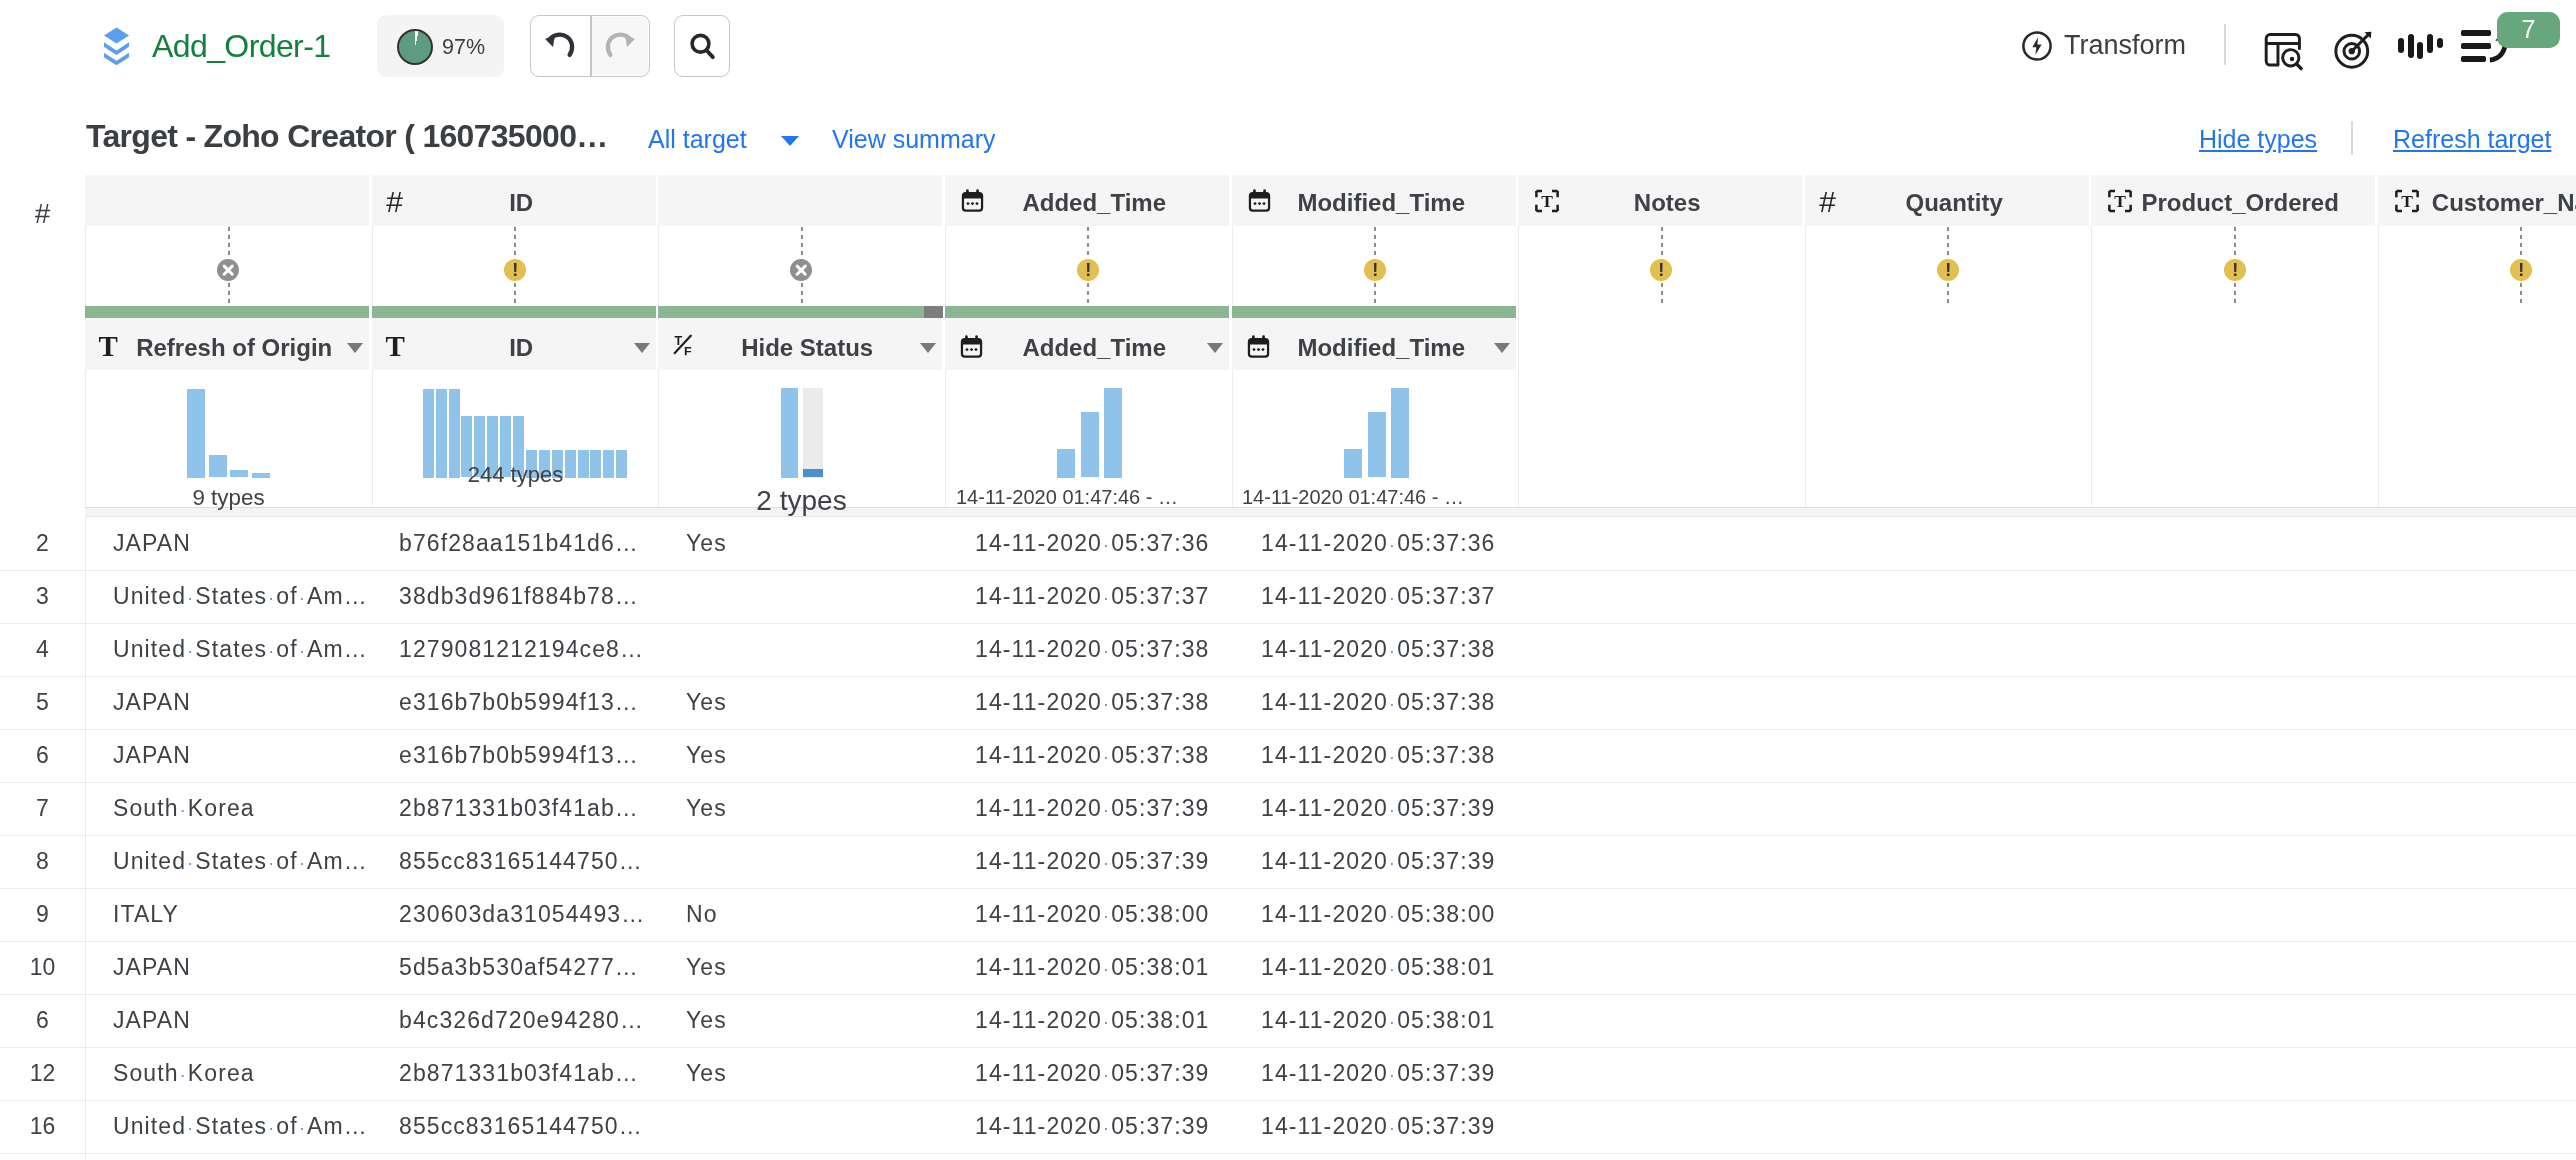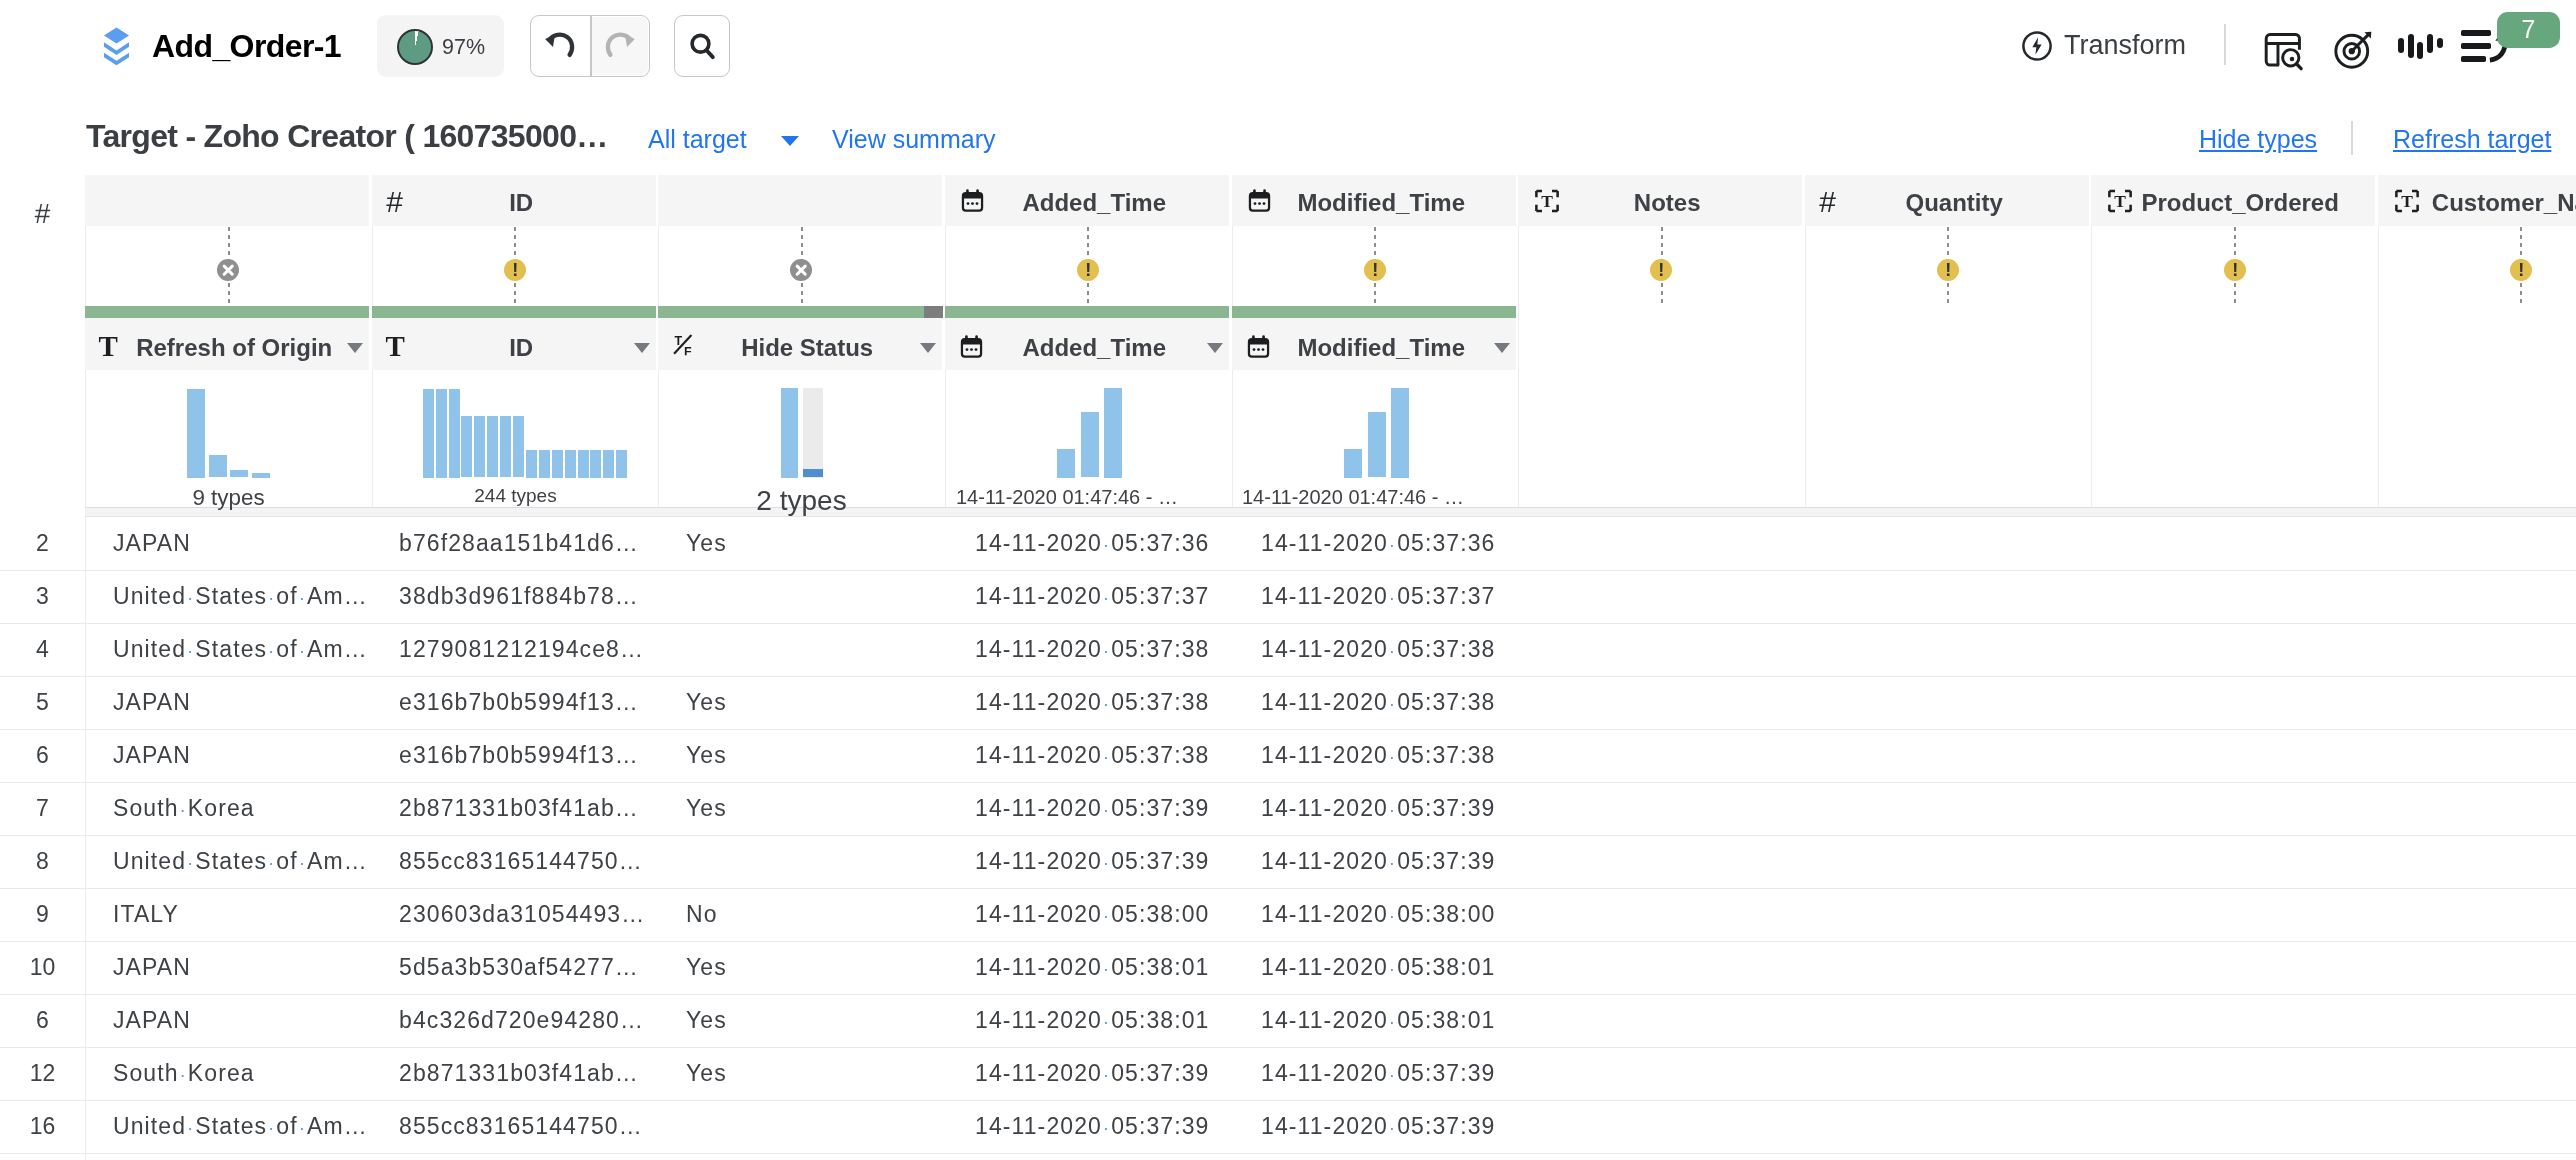--- a/index.html
+++ b/index.html
@@ -18,21 +18,21 @@
 .rowsep{position:absolute;left:0;width:2576px;height:0.9px;background:#eaeaeb}
 .link{color:#2176f0;font-size:25px}
 svg{display:block}
 
 </style></head><body>
 <svg class="abs" style="left:95px;top:23px" width="43" height="43" viewBox="0 0 24 24">
 <path d="M12 2.5 L19 7 L12 11.5 L5 7 Z" fill="#5b9ef0"></path>
 <path d="M5 10.8 L12 15.3 L19 10.8 L19 13.3 L12 17.8 L5 13.3 Z" fill="#5b9ef0"></path>
 <path d="M5 16.6 L12 21.1 L19 16.6 L19 19.1 L12 23.6 L5 19.1 Z" fill="#5b9ef0"></path>
 </svg>
-<div class="abs" style="left:152px;top:28px;font-size:32px;font-weight:bold;letter-spacing:-0.6px;color:#000000">Add_Order-1</div>
+<div class="abs" style="left:152px;top:28px;font-size:32px;font-weight:normal;letter-spacing:-0.6px;color:#15803d">Add_Order-1</div>
 <div class="abs" style="left:377px;top:15px;width:127px;height:62px;background:#f4f4f5;border-radius:9px"></div>
 <div class="abs" style="left:397px;top:29px;width:36px;height:36px;border-radius:50%;border:2.2px solid #2f3337;background:conic-gradient(#ffffff 2deg 13deg,#5d9c82 13deg 362deg)"></div>
 <div class="abs" style="left:442px;top:35px;font-size:21.5px;color:#3b3e42">97%</div>
 <div class="abs" style="left:530px;top:15px;width:120px;height:62px;background:#fff;border:1.8px solid #c6c6c8;border-radius:9px"></div>
 <div class="abs" style="left:592px;top:17px;width:56px;height:58px;background:#f7f7f8;border-radius:0 7.2px 7.2px 0"></div>
 <div class="abs" style="left:590px;top:15px;width:1.8px;height:62px;background:#c6c6c8"></div>
 <svg class="abs" style="left:540px;top:26px" width="41" height="41" viewBox="0 0 24 24" fill="none">
 <path d="M17.3 16.9 C19.7 13.6 19.2 8.7 15.9 6.4 C12.6 4.1 7.7 4.9 5.5 8.2" stroke="#2f3337" stroke-width="2.5" stroke-linecap="round"></path>
 <path d="M8.8 5.0 L3.0 7.6 L7.6 12.3 Z" fill="#2f3337"></path>
 </svg>
@@ -279,21 +279,21 @@
 <div class="hb" style="left:781px;top:388px;width:17px;height:90px;background:#8fc3e9"></div>
 <div class="hb" style="left:803px;top:388px;width:20px;height:90px;background:#ebebec"></div>
 <div class="hb" style="left:803px;top:469px;width:20px;height:8px;background:#4d8fd1"></div>
 <div class="hb" style="left:1057px;top:449px;width:18.4px;height:29px;background:#8fc3e9"></div>
 <div class="hb" style="left:1081px;top:412px;width:18.4px;height:65px;background:#8fc3e9"></div>
 <div class="hb" style="left:1104px;top:388px;width:18.4px;height:90px;background:#8fc3e9"></div>
 <div class="hb" style="left:1344px;top:449px;width:18.4px;height:29px;background:#8fc3e9"></div>
 <div class="hb" style="left:1368px;top:412px;width:18.4px;height:65px;background:#8fc3e9"></div>
 <div class="hb" style="left:1391px;top:388px;width:18.4px;height:90px;background:#8fc3e9"></div>
 <div class="cap" style="left:85px;top:485px;width:287px;font-size:22.4px">9 types</div>
-<div class="cap" style="left:372px;top:485px;width:287px;font-size:19px">244 types</div>
+<div class="cap" style="left:372px;top:462px;width:287px;font-size:22px">244 types</div>
 <div class="cap" style="left:658px;top:485px;width:287px;font-size:28px">2 types</div>
 <div class="cap" style="left:956px;top:486px;width:265px;font-size:20px;text-align:left">14-11-2020 01:47:46 - …</div>
 <div class="cap" style="left:1242px;top:486px;width:265px;font-size:20px;text-align:left">14-11-2020 01:47:46 - …</div>
 <div class="rownum" style="left:0;top:530px">2</div>
 <div class="cell" style="left:113px;top:530px">JAPAN</div>
 <div class="cell" style="left:399px;top:530px">b76f28aa151b41d6…</div>
 <div class="cell" style="left:686px;top:530px">Yes</div>
 <div class="cell" style="left:975px;top:530px">14-11-2020<span class="sp">·</span>05:37:36</div>
 <div class="cell" style="left:1261px;top:530px">14-11-2020<span class="sp">·</span>05:37:36</div>
 <div class="rowsep" style="top:570px"></div>

